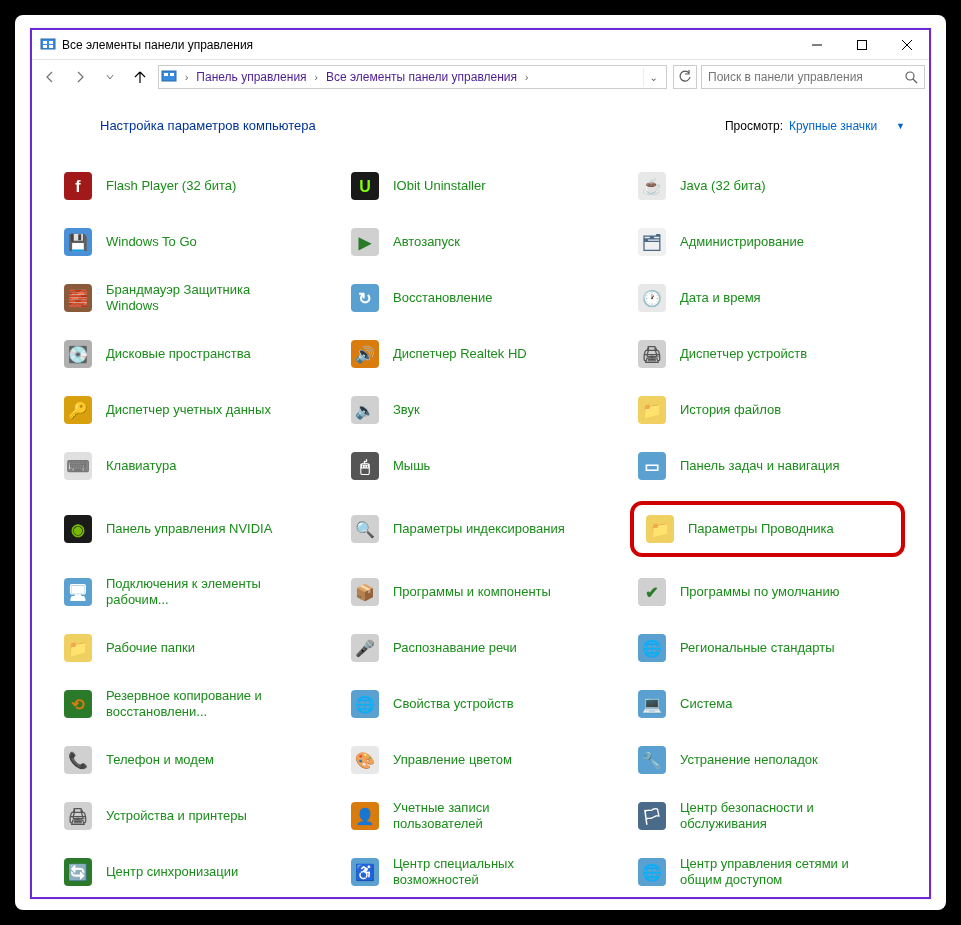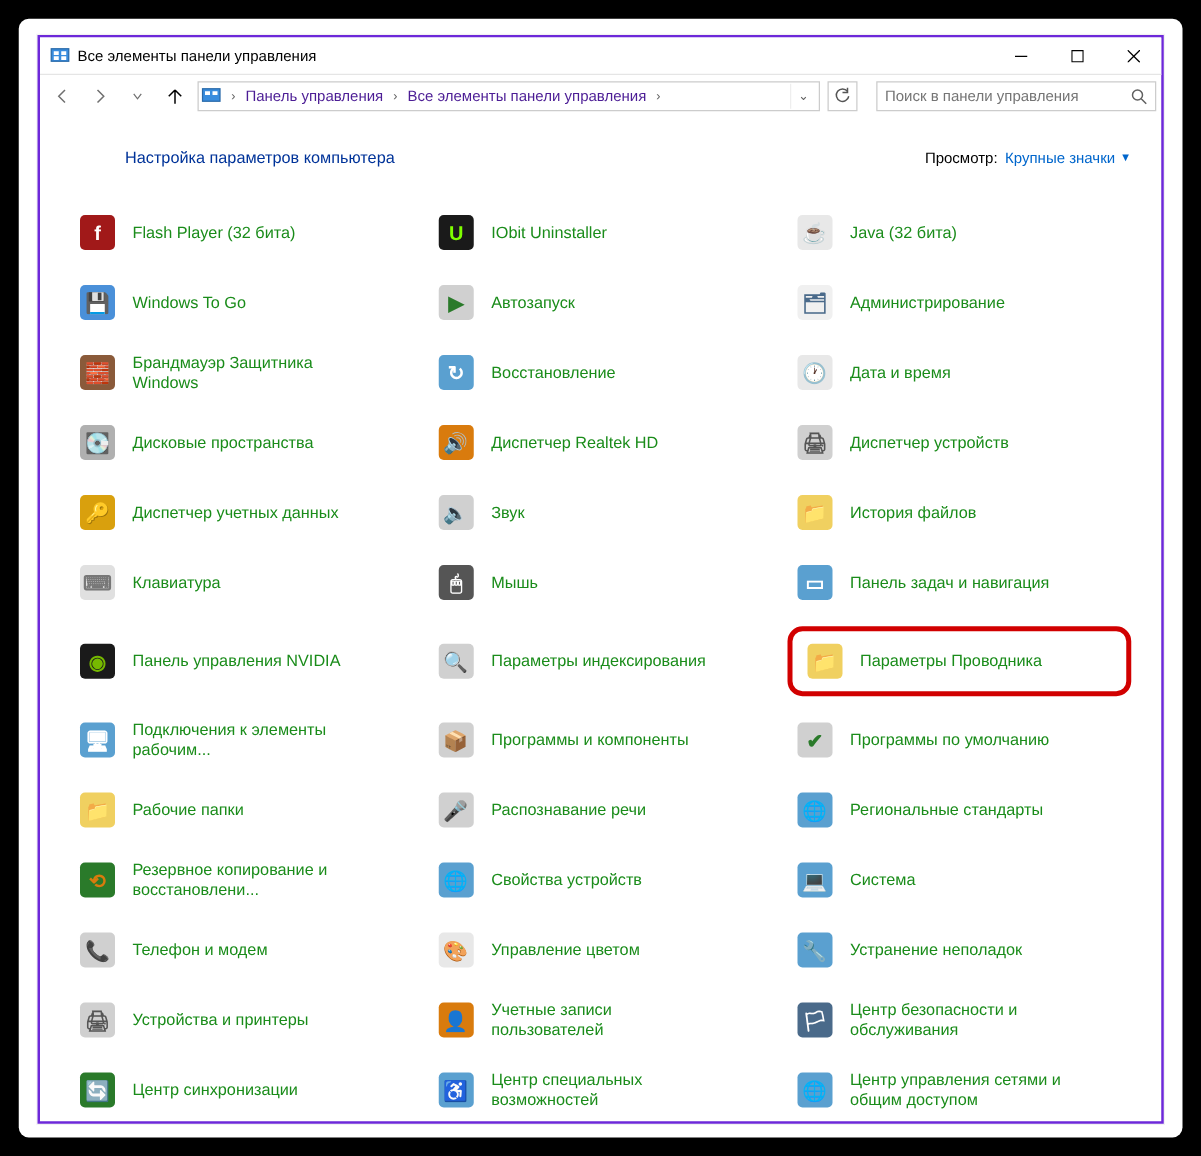--- a/index.html
+++ b/index.html
@@ -13,29 +13,29 @@
 .winbtn { width: 45px; height: 29px; display: flex; align-items: center; justify-content: center; color: #000; }
 .navbar { height: 34px; display: flex; align-items: center; padding: 0 4px; gap: 2px; }
 .navbtn { width: 28px; height: 24px; display: flex; align-items: center; justify-content: center; color: #707070; border-radius: 2px; }
 .navbtn.enabled { color: #000; }
 .addrbar { flex: 1; height: 24px; border: 1px solid #ccc; display: flex; align-items: center; padding: 0 2px; margin: 0 2px; background: #fff; }
 .addrbar .seg { display: flex; align-items: center; padding: 0 4px; height: 22px; font-size: 12px; color: #4c1d95; }
 .addrbar .chev { color: #606060; padding: 0 4px; font-size: 10px; }
 .addr-icon { width: 16px; height: 16px; margin-right: 4px; display: inline-flex; }
 .addrbar .spacer { flex: 1; }
 .refreshbtn { width: 24px; height: 24px; display: flex; align-items: center; justify-content: center; border: 1px solid #ccc; margin-left: 2px; }
-.searchbox { width: 224px; height: 24px; border: 1px solid #ccc; display: flex; align-items: center; padding: 0 6px; margin-left: 13px; }
+.searchbox { width: 224px; height: 24px; border: 1px solid #ccc; display: flex; align-items: center; padding: 0 6px; margin-left: 2px; }
 .searchbox input { border: none; outline: none; flex: 1; font-size: 12px; color: #555; background: transparent; }
 .searchbox .sicon { color: #606060; }
 .content { padding: 18px 24px 16px 24px; }
 .header-row { display: flex; align-items: center; margin-bottom: 32px; margin-top: 6px; }
 .header-row h1 { font-size: 13px; font-weight: 400; color: #003399; margin-left: 44px; }
 .header-row .spacer { flex: 1; }
 .view-label { font-size: 12px; color: #000; margin-right: 6px; }
-.view-select { font-size: 12px; color: #0066cc; display: flex; align-items: center; gap: 4px; }
+.view-select { font-size: 12px; color: #0066cc; display: flex; align-items: center; gap: 19px; }
 .grid { display: grid; grid-template-columns: repeat(3, 1fr); column-gap: 12px; row-gap: 14px; }
 .item { display: flex; align-items: center; gap: 12px; padding: 4px 6px; cursor: pointer; min-height: 42px; }
 .item.highlighted { border: 4px solid #d10000; border-radius: 12px; padding: 8px 10px; }
 .icon32 { width: 32px; height: 32px; flex-shrink: 0; display: flex; align-items: center; justify-content: center; }
 .item-label { font-size: 13px; color: #1a8c1a; line-height: 1.2; max-width: 180px; }
 svg { display: block; }
 </style>
 </head>
 <body>
 

